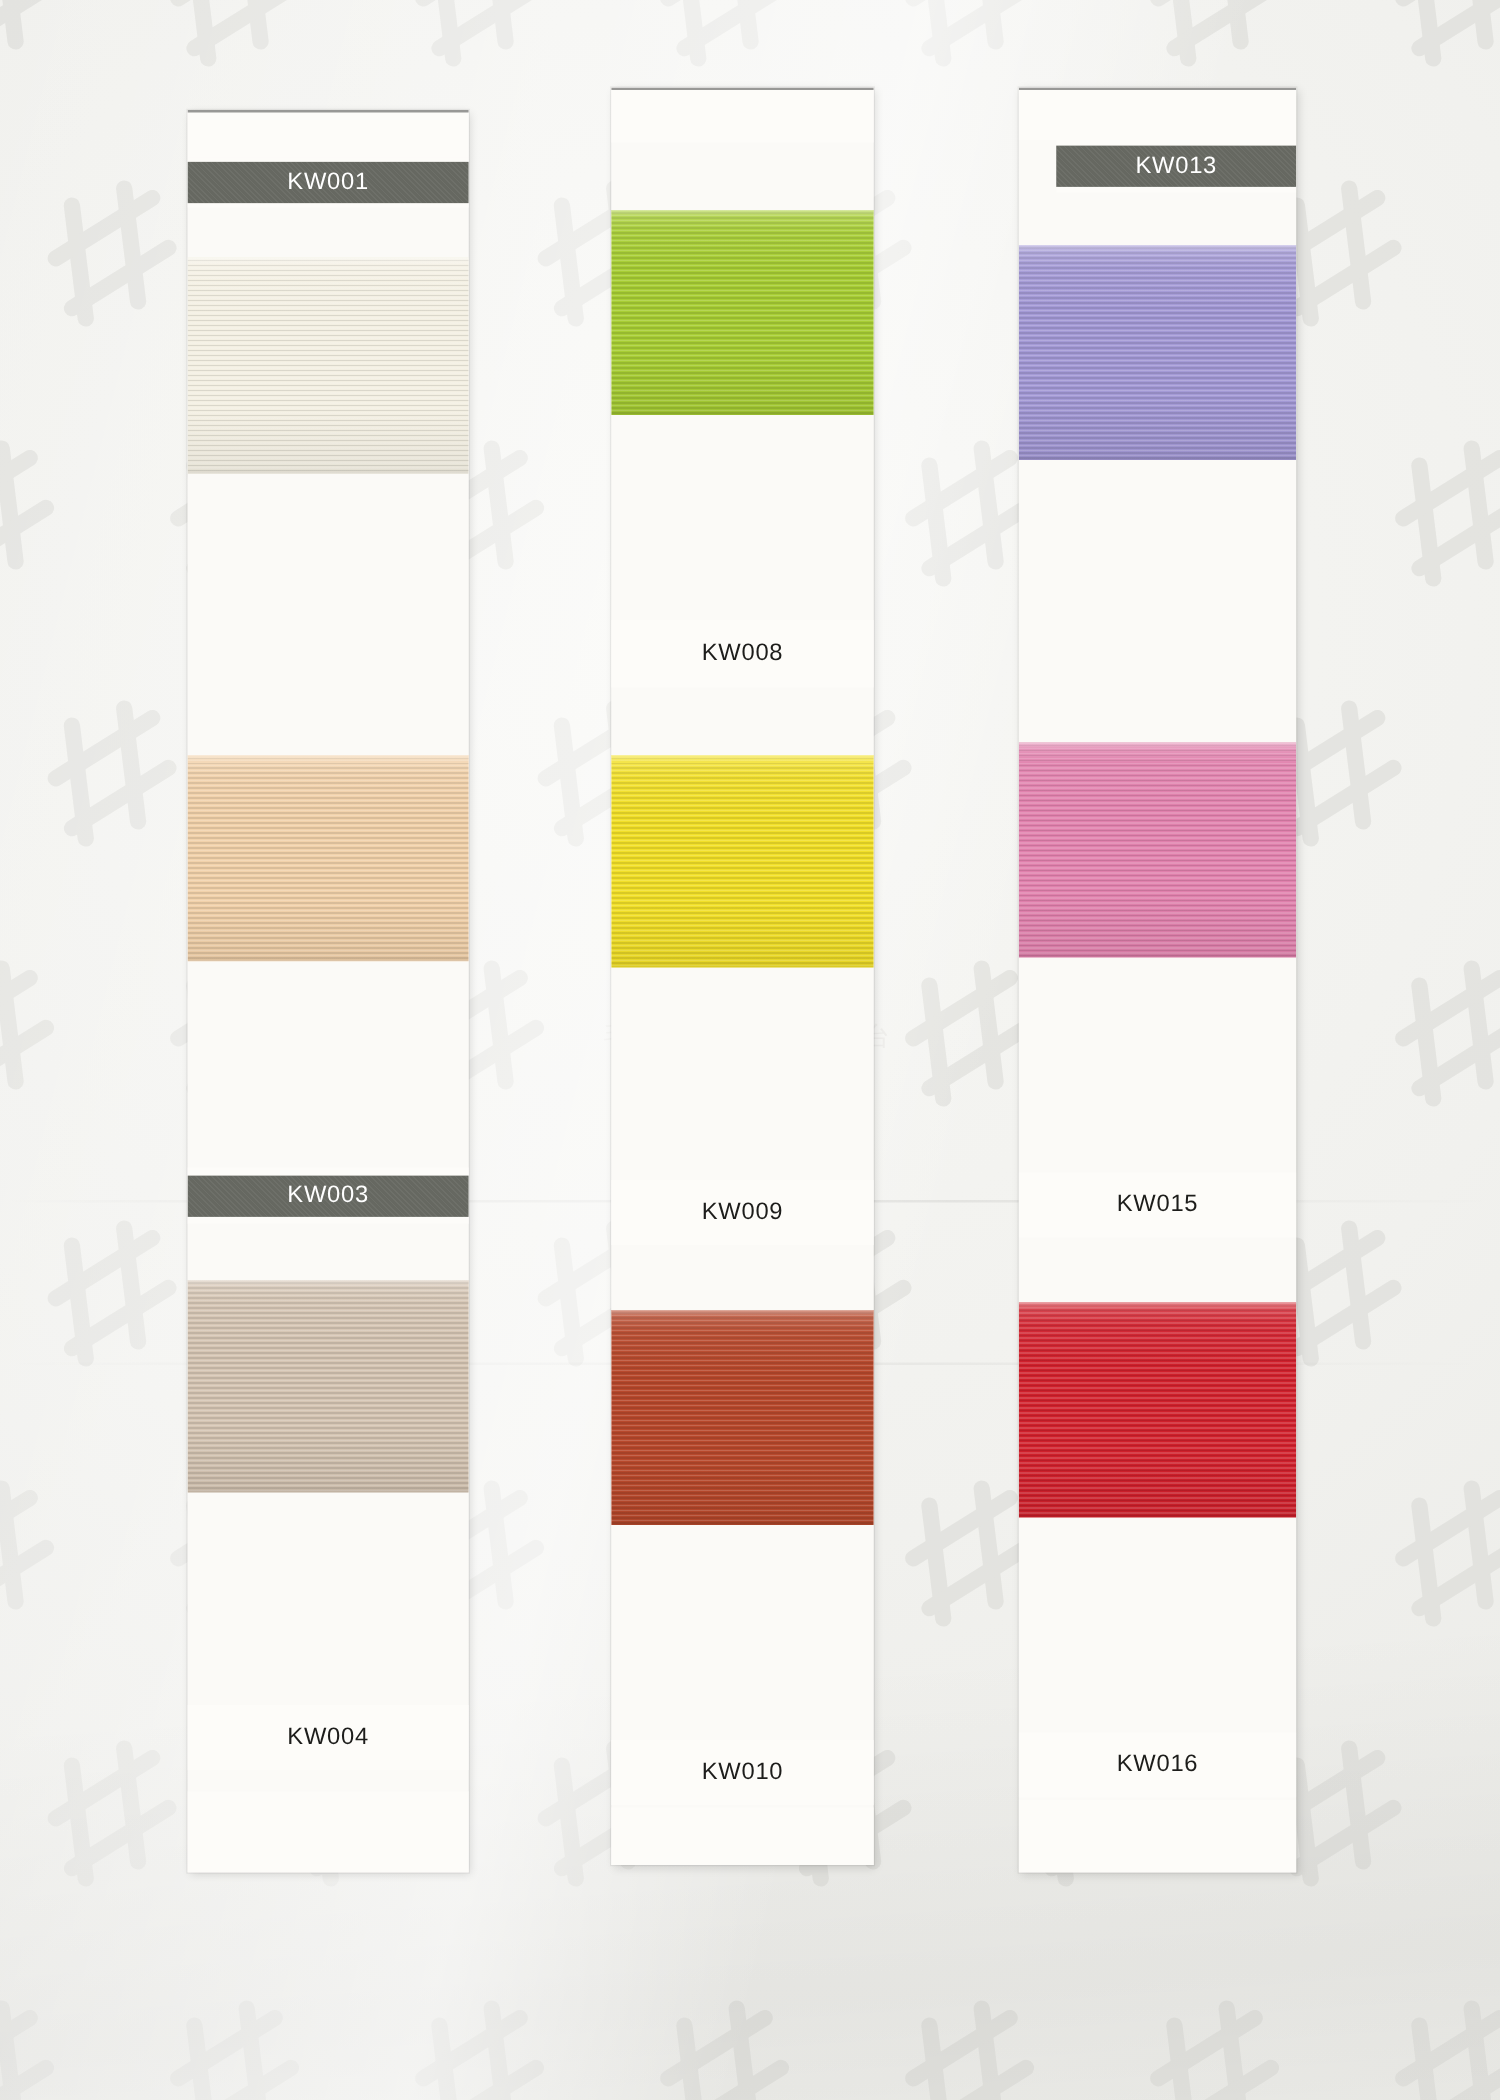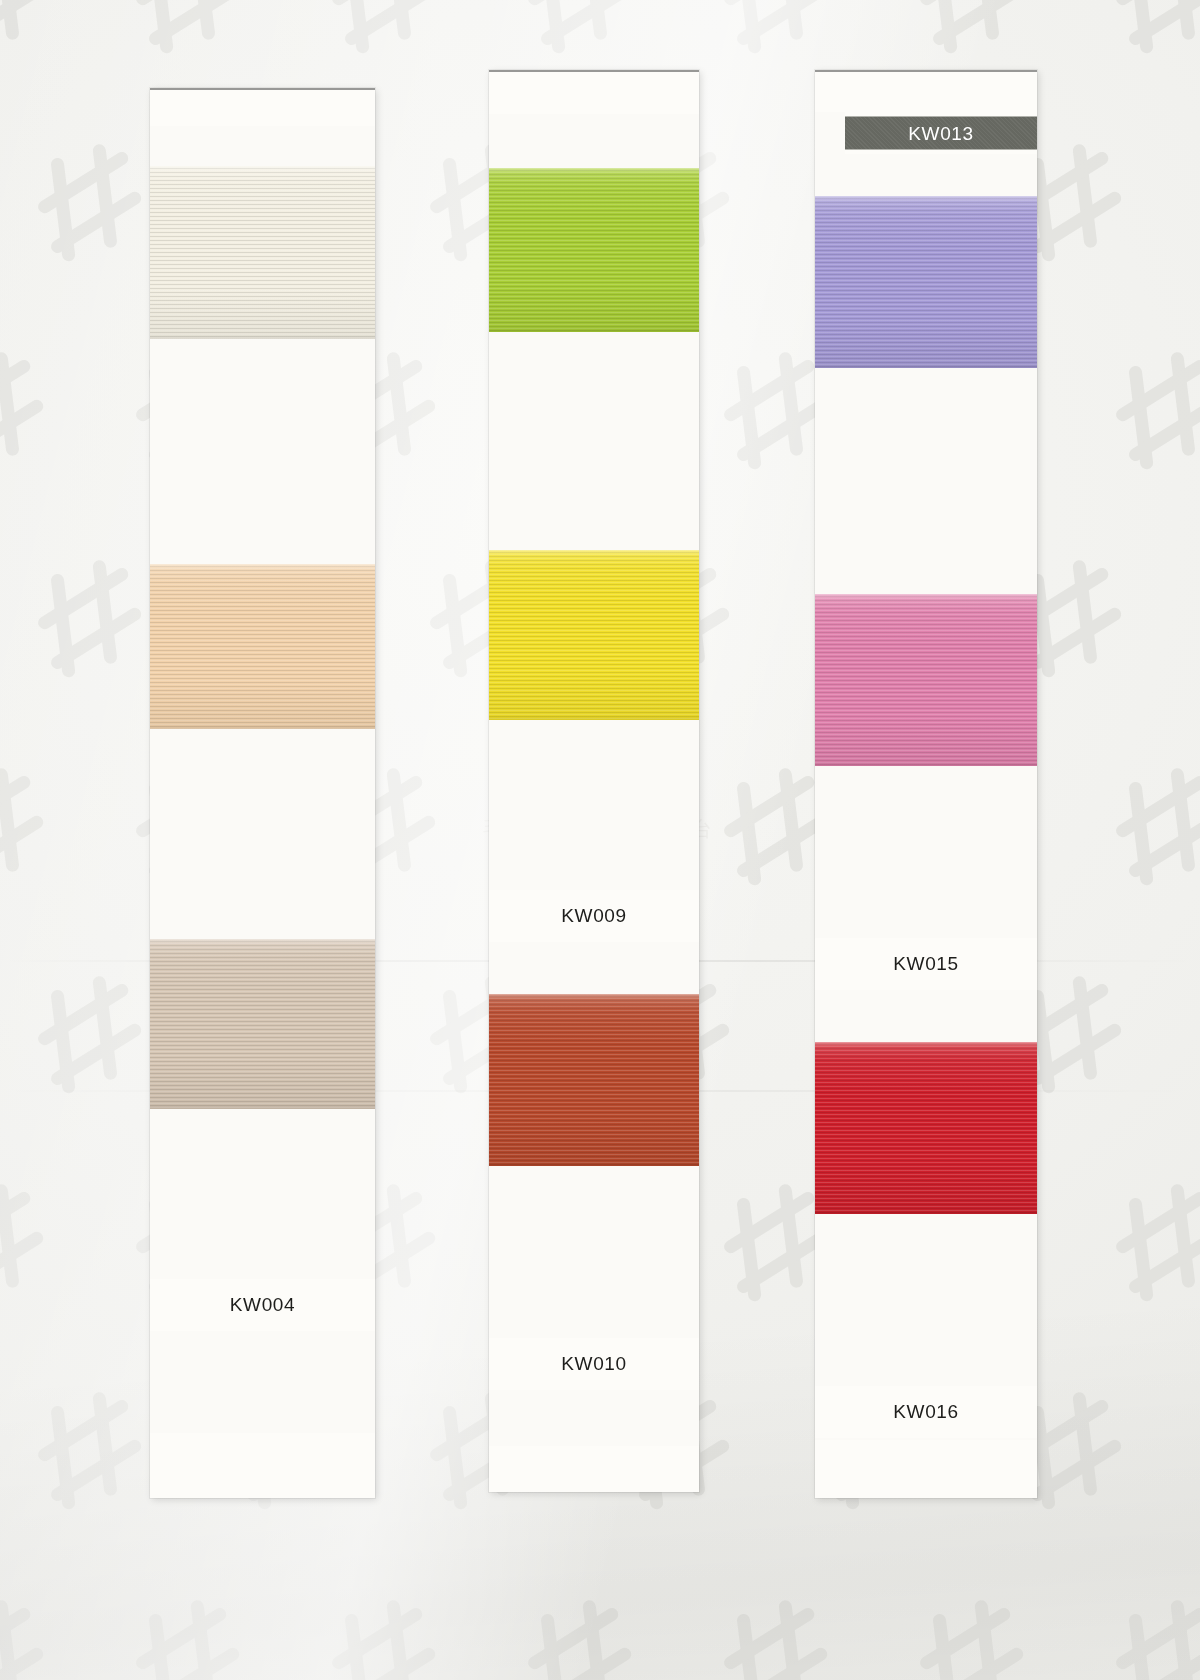--- a/index.html
+++ b/index.html
@@ -573,50 +573,63 @@
   <div class="brand-wm">
     <div class="brand-main">毛织汇</div>
     <div class="brand-sub">毛织供应链服务平台</div>
   </div>
 
   <div class="paper-sheen"></div>
 
   <div id="strips">
       <div class="strip" style="left: 150px; top: 88px; width: 225px; height: 1410px;">
         <div class="seg blank" style="top: 0px; height: 38px;"></div>
+        <div class="seg label banded" style="top: 38px; height: 40px;">
+          <div class="band">
+            <span class="label-text">KW001</span>
+          </div>
+        </div>
         <div class="seg swatch" style="top: 78px; height: 173px; background: rgb(243, 239, 226);">
           <div class="threads"></div>
           <div class="sheen"></div>
           <div class="fuzz-top"></div>
           <div class="fuzz-bot"></div>
         </div>
         <div class="seg swatch" style="top: 303px; height: 165px; background: rgb(242, 210, 171);">
           <div class="threads"></div>
           <div class="sheen"></div>
           <div class="fuzz-top"></div>
           <div class="fuzz-bot"></div>
+        </div>
+        <div class="seg label banded" style="top: 468px; height: 45px;">
+          <div class="band">
+            <span class="label-text">KW003</span>
+          </div>
         </div>
         <div class="seg swatch" style="top: 513px; height: 170px; background: rgb(214, 198, 180);">
           <div class="threads"></div>
           <div class="sheen"></div>
           <div class="fuzz-top"></div>
           <div class="fuzz-bot"></div>
         </div>
         <div class="seg label" style="top: 683px; height: 52px;">
           <span class="label-text">KW004</span>
         </div>
         <div class="seg blank" style="top: 1345px; height: 65px;"></div>
       </div>
       <div class="strip" style="left: 489px; top: 70px; width: 210px; height: 1422px;">
         <div class="seg blank" style="top: 0px; height: 44px;"></div>
         <div class="seg swatch" style="top: 98px; height: 164px; background: rgb(168, 206, 53);">
           <div class="threads"></div>
           <div class="sheen"></div>
           <div class="fuzz-top"></div>
           <div class="fuzz-bot"></div>
+        </div>
+        <div class="seg label" style="top: 262px; height: 54px;">
+          <span class="label-text">KW008</span>
         </div>
         <div class="seg swatch" style="top: 316px; height: 170px; background: rgb(242, 224, 41);">
           <div class="threads"></div>
           <div class="sheen"></div>
           <div class="fuzz-top"></div>
           <div class="fuzz-bot"></div>
         </div>
         <div class="seg label" style="top: 486px; height: 52px;">
           <span class="label-text">KW009</span>
         </div>

